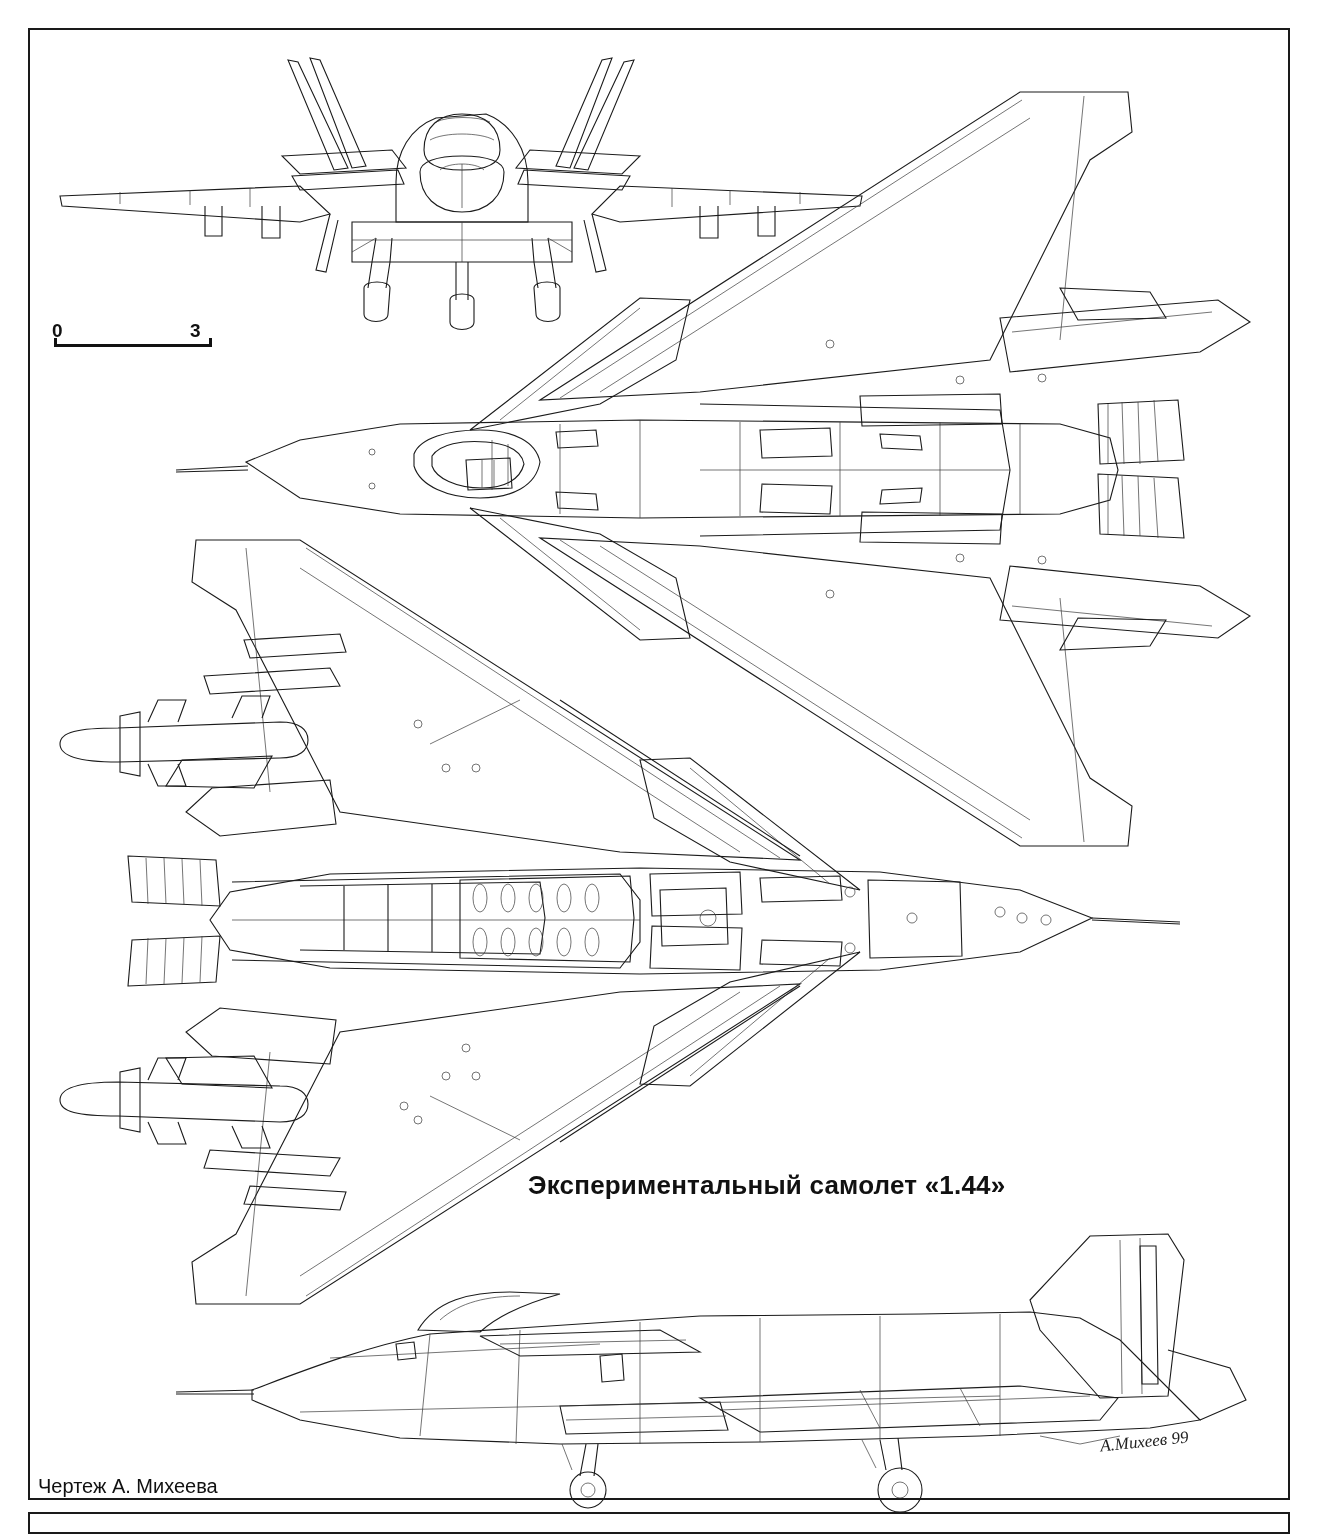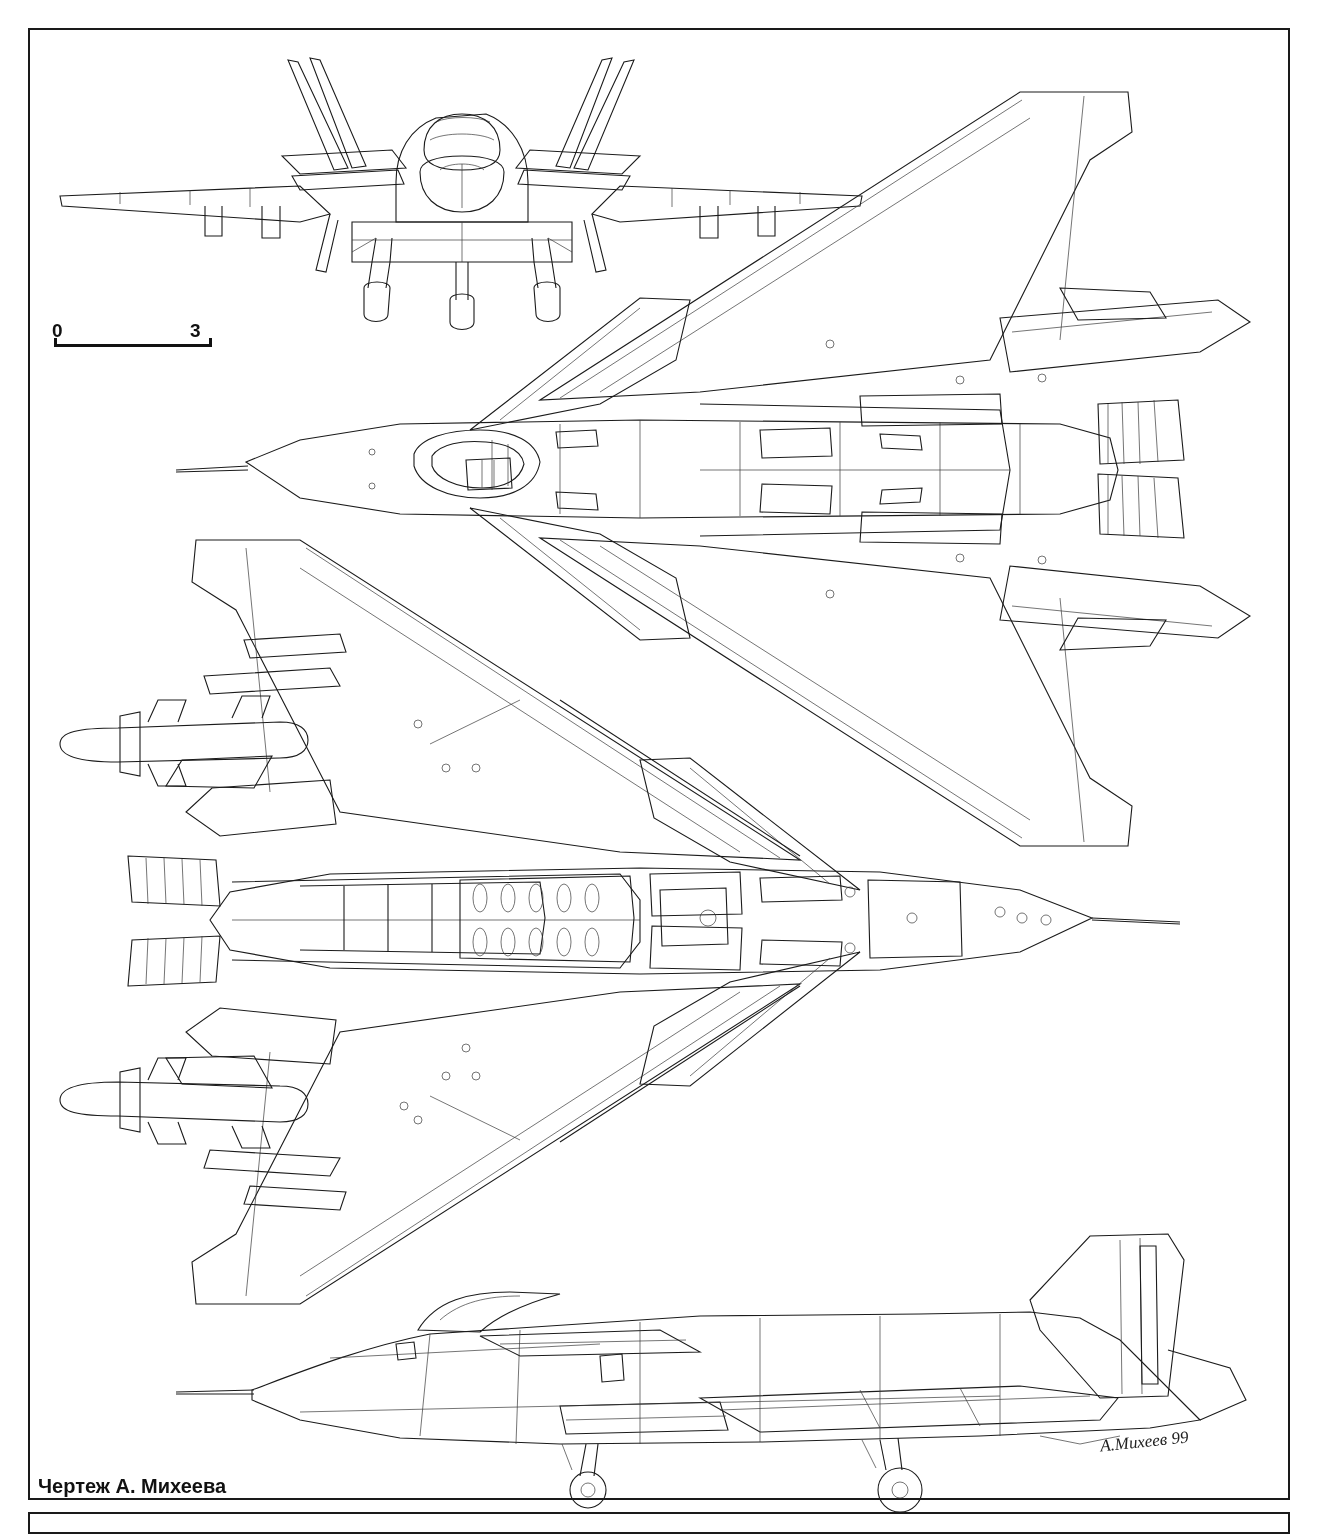--- a/index.html
+++ b/index.html
@@ -52,21 +52,21 @@
     font-weight: bold;
     color: #111;
     letter-spacing: 0.2px;
     white-space: nowrap;
   }
   .credit {
     position: absolute;
     left: 38px;
     top: 1475px;
     font-size: 20px;
-    font-weight: bold;
+    font-weight: normal;
     color: #111;
     white-space: nowrap;
   }
   .scale-bar {
     position: absolute;
     left: 48px;
     top: 320px;
     width: 172px;
     height: 30px;
   }
@@ -431,17 +431,18 @@
   </svg>
 
   <div class="scale-bar">
     <span class="label0">0</span>
     <span class="label3">3</span>
     <div class="tick-left"></div>
     <div class="tick-right"></div>
     <div class="rule"></div>
   </div>
 
+  <div class="title-main">Экспериментальный самолет «1.44»</div>
   <div class="credit">Чертеж А. Михеева</div>
   <div class="sig">А.Михеев 99</div>
 
   <div class="bottom-strip"></div>
 </div>
 
 </body></html>

